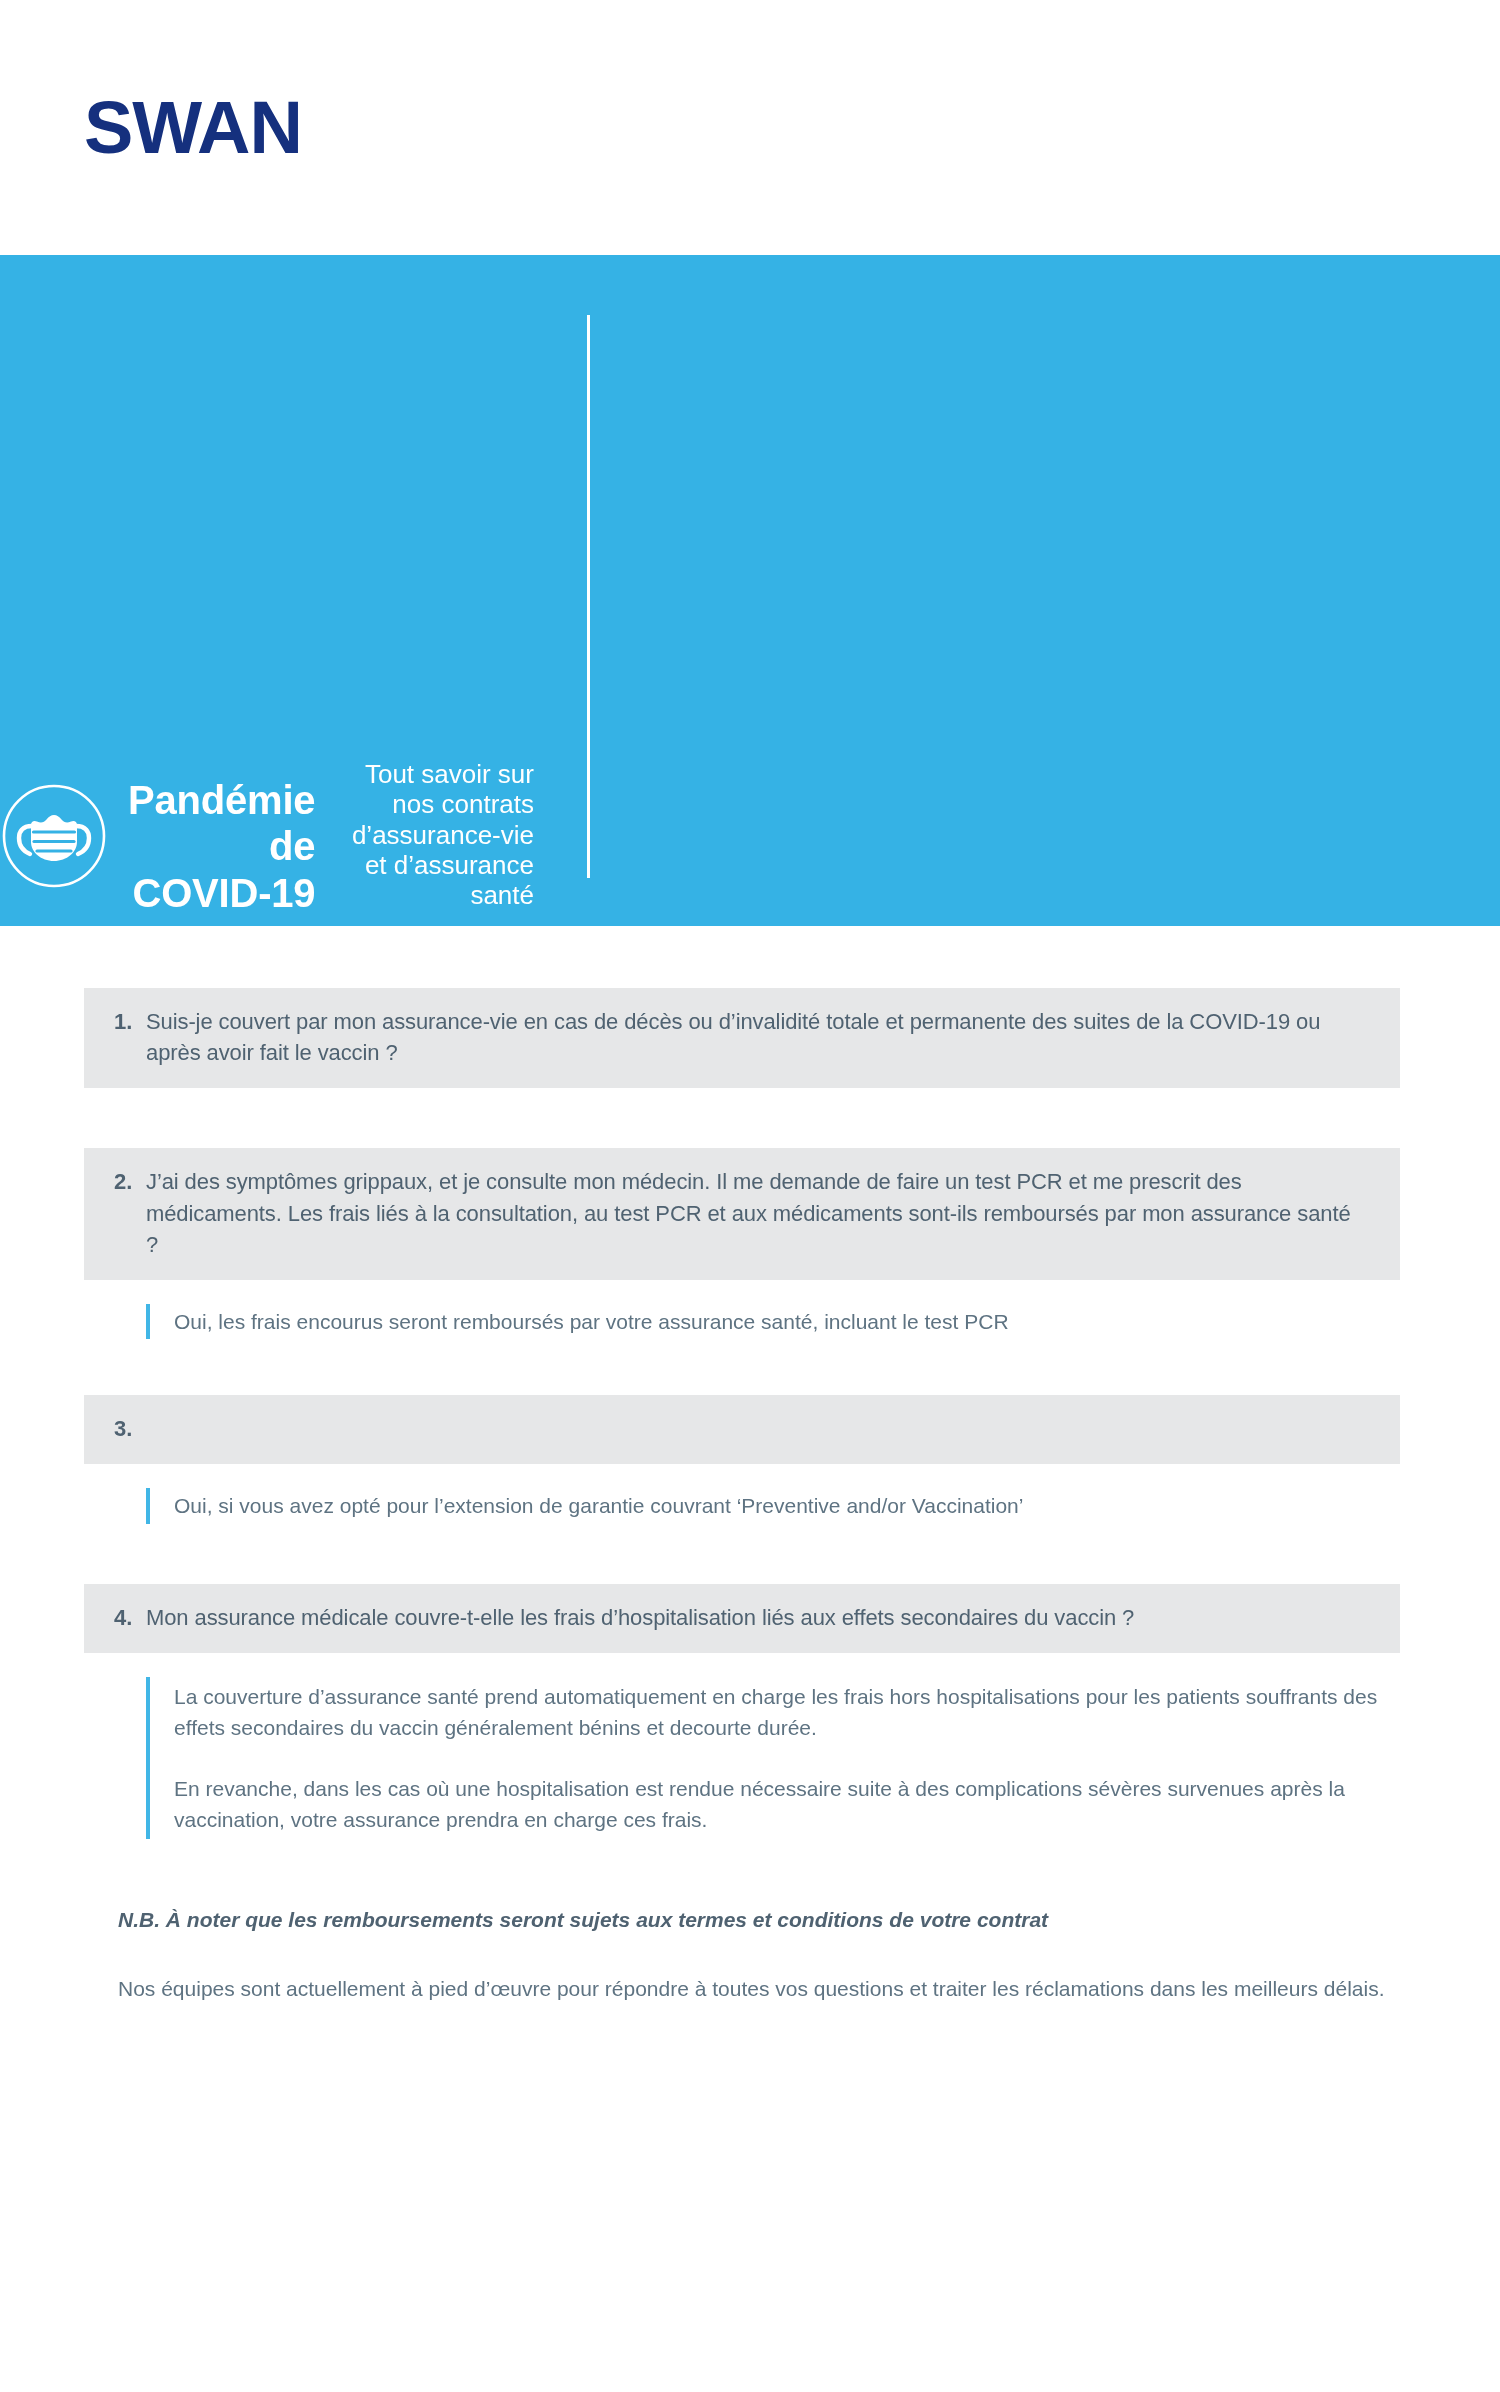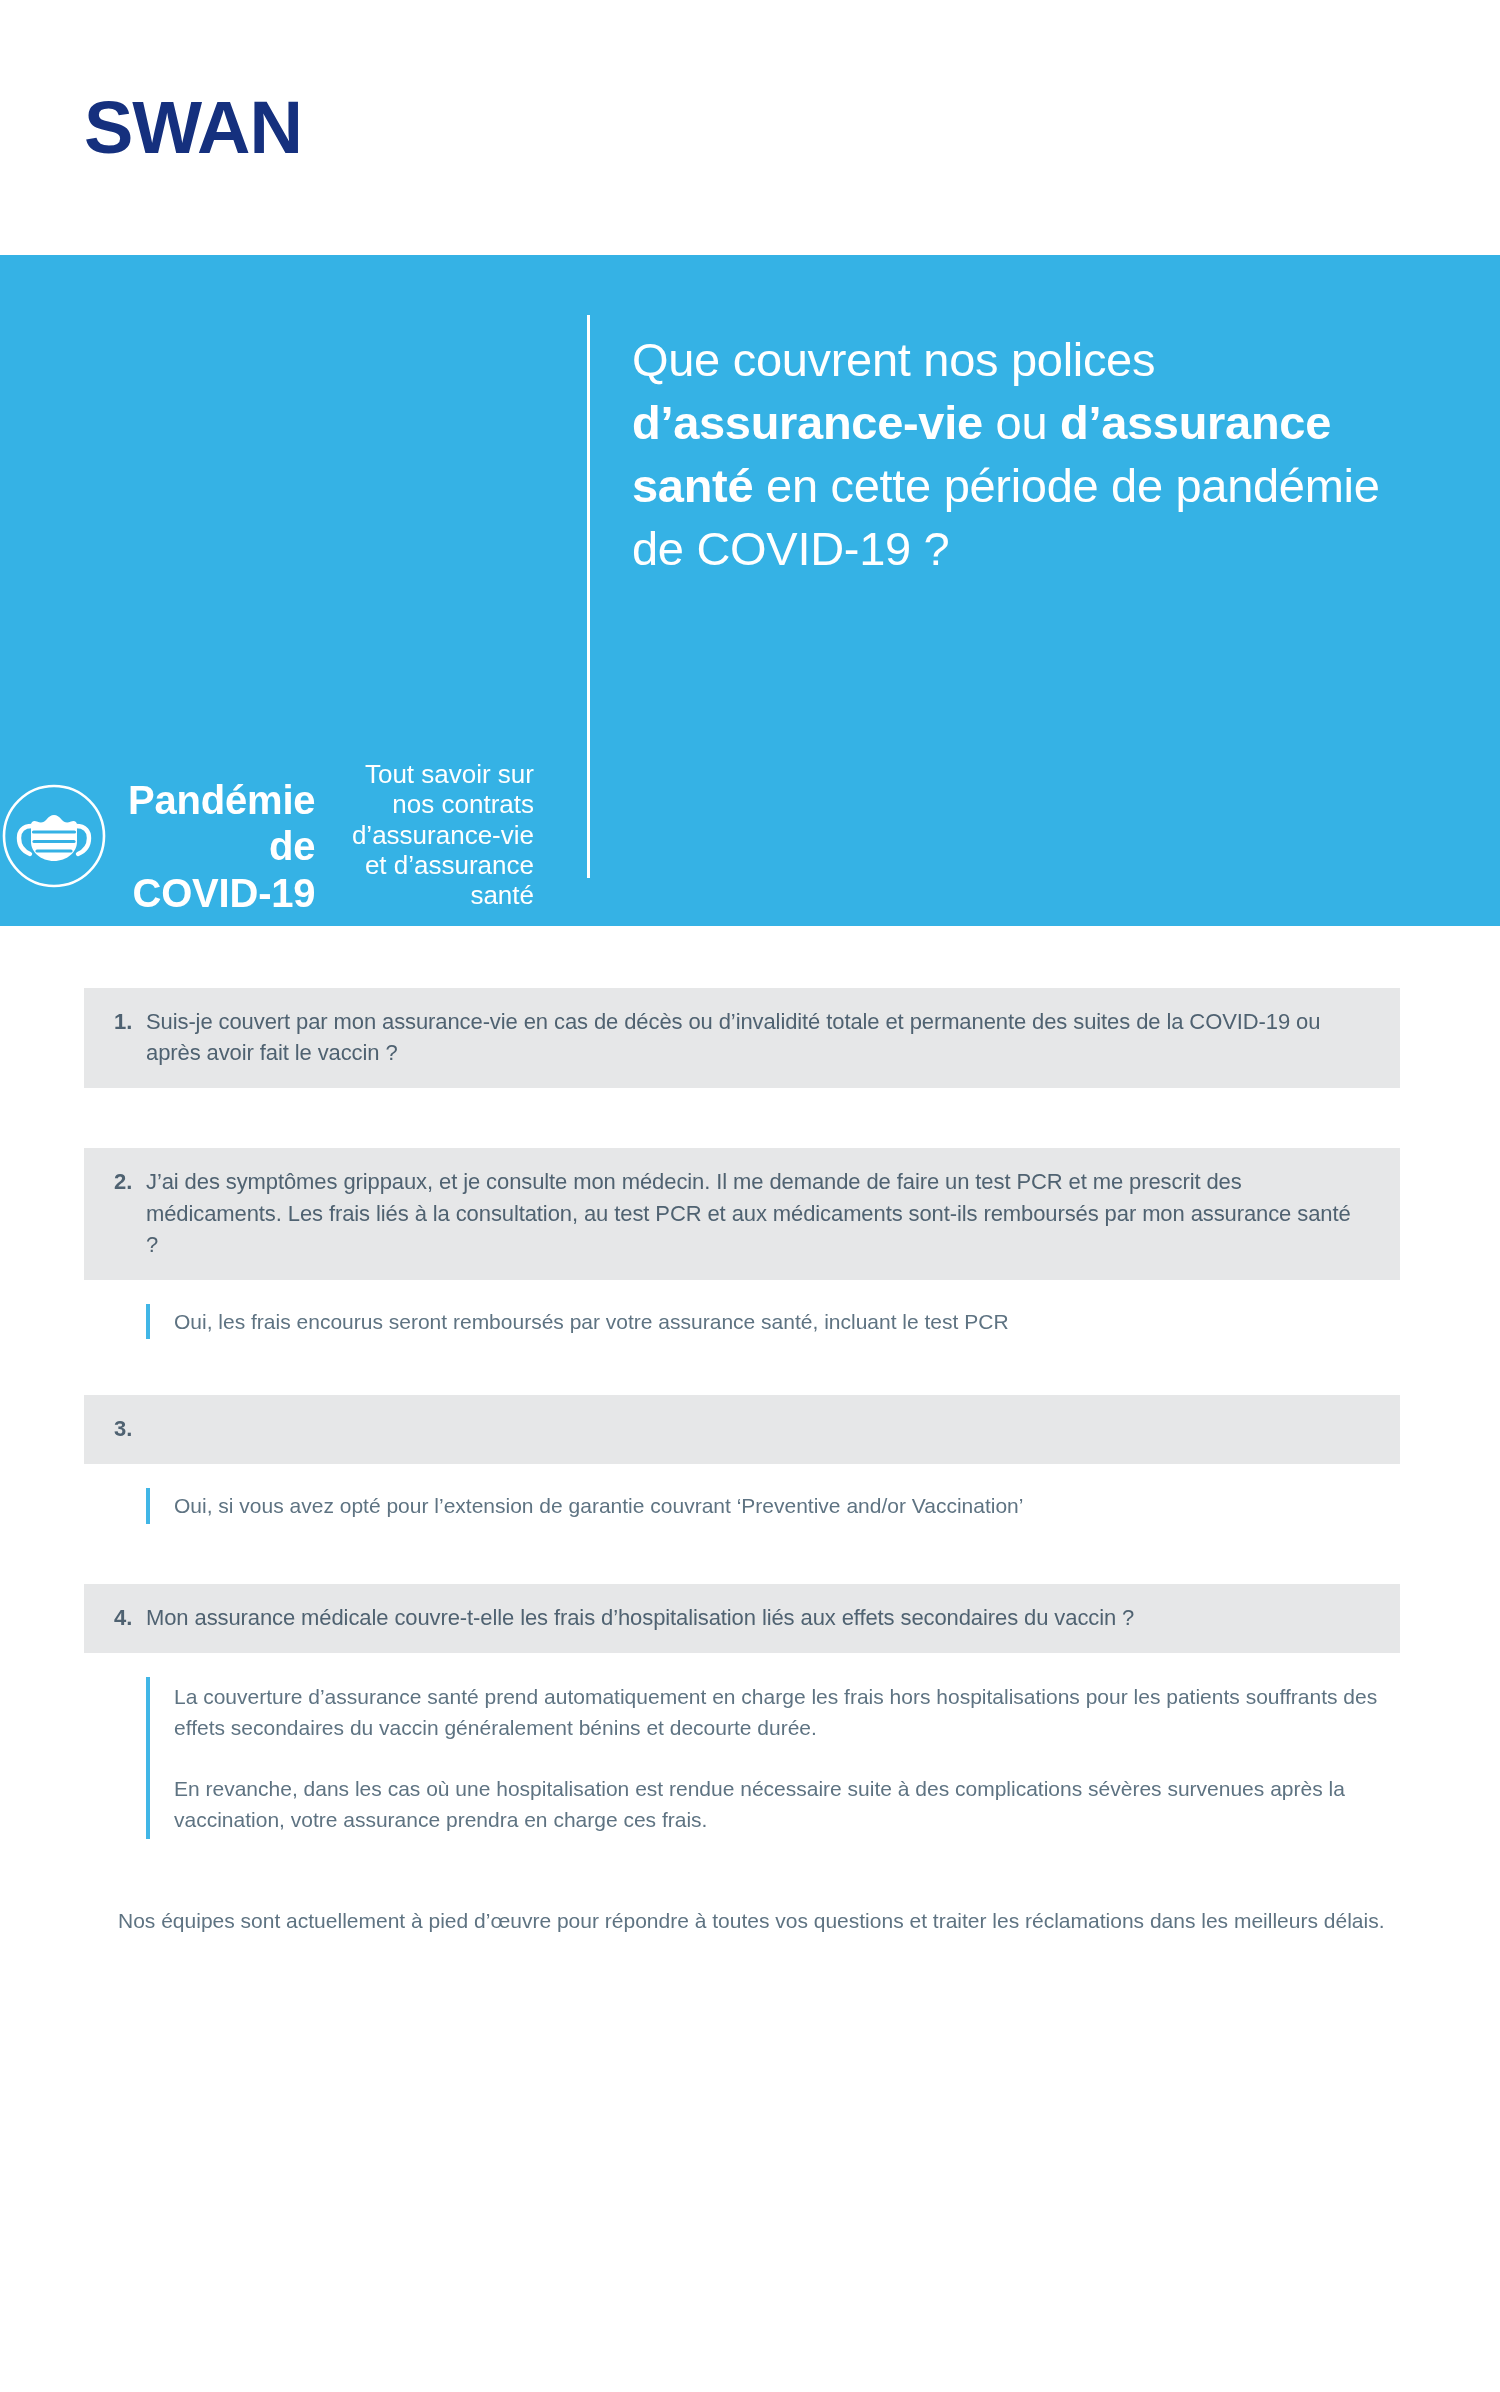--- a/index.html
+++ b/index.html
@@ -203,23 +203,20 @@
         <path d="M34 59.5 H74" stroke="#35b2e5" stroke-width="3.2" stroke-linecap="round"></path>
         <path d="M37 69 H71" stroke="#35b2e5" stroke-width="3.2" stroke-linecap="round"></path>
       </svg>
     </div>
     <h1 class="hero-title">Pandémie de COVID-19</h1>
     <p class="hero-sub">Tout savoir sur nos contrats d’assurance-vie et d’assurance santé</p>
   </div>
 
   <div class="hero-divider"></div>
 
-  <div class="hero-right">
-    <p class="hero-question"><span>Que couvrent nos polices </span><b>d’assurance-vie</b><span> ou </span><b>d’assurance santé</b><span> en cette période de pandémie de COVID-19 ?</span></p>
-  </div>
 
 </section>
 
 <main class="content">
 
   <article class="faq-item">
     <div class="q-band">
       <span class="q-num">1.</span>
       <p class="q-text">Suis-je couvert par mon assurance-vie en cas de décès ou d’invalidité totale et permanente des suites de la COVID-19 ou après avoir fait le vaccin ?</p>
     </div>
@@ -257,16 +254,17 @@
     </div>
     <div class="a-wrap tall">
       <p class="a-text">La couverture d’assurance santé prend automatiquement en charge les frais hors hospitalisations pour les patients souffrants des effets secondaires du vaccin généralement bénins et decourte durée.</p>
       <p class="a-text">En revanche, dans les cas où une hospitalisation est rendue nécessaire suite à des complications sévères survenues après la vaccination, votre assurance prendra en charge ces frais.</p>
     </div>
   </article>
 
   <div class="gap-4"></div>
 
   <footer class="footer">
+    <p class="nb">N.B. À noter que les remboursements seront sujets aux termes et conditions de votre contrat</p>
     <p class="closing">Nos équipes sont actuellement à pied d’œuvre pour répondre à toutes vos questions et traiter les réclamations dans les meilleurs délais.</p>
   </footer>
 
 </main>
 
 </body></html>

